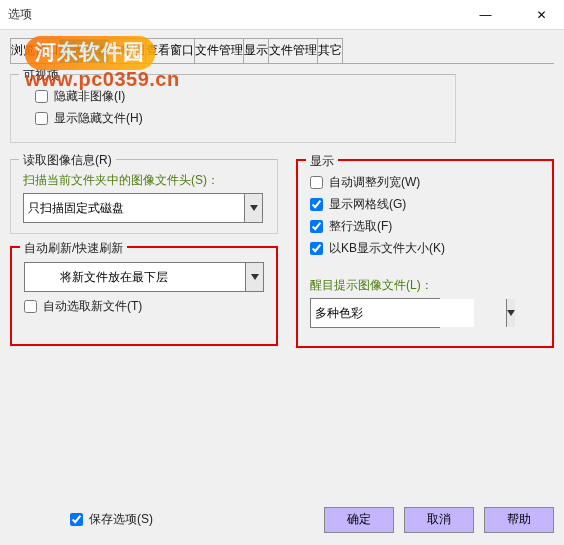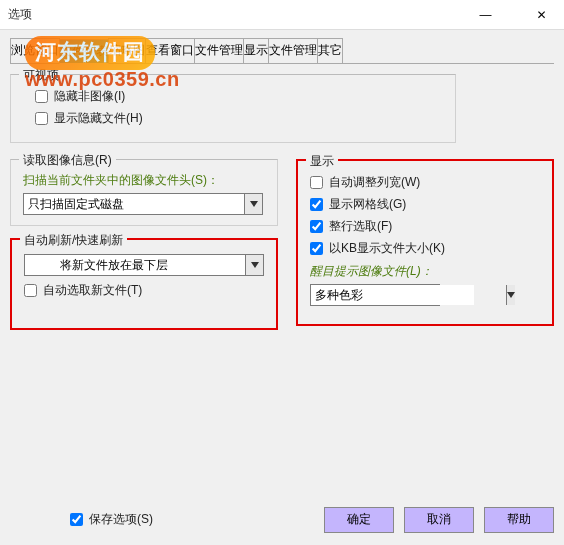--- a/index.html
+++ b/index.html
@@ -21,21 +21,21 @@
 
 .fieldset { border: 1px solid #d0d0d0; border-top: 1px solid #bbb; margin: 6px 0 10px 0; padding: 8px 12px 10px 12px; position: relative; }
 .fieldset.red { border: 2px solid #e00000; }
 .legend { position: absolute; top: -8px; left: 8px; background: #f0f0f0; padding: 0 4px; color: #222; }
 
 .checkrow { display: flex; align-items: center; margin: 5px 0 5px 12px; }
 .checkrow input { margin-right: 6px; }
 .label-text { color: #222; }
 .field-label { margin: 4px 0 4px 0; color: #4d7c0f; display: block; }
 
-.combo { display: flex; border: 1px solid #7a7a7a; background: #fff; height: 22px; width: 240px; }
+.combo { display: flex; border: 1px solid #7a7a7a; background: #fff; height: 30px; width: 240px; }
 .combo-input { border: none; outline: none; flex: 1; padding: 0 4px; background: #fff; }
 .combo-btn { width: 18px; border-left: 1px solid #7a7a7a; background: #e8e8e8; display: flex; align-items: center; justify-content: center; }
 .combo-btn svg { width: 8px; height: 6px; }
 
 .columns { display: flex; gap: 18px; }
 .col { flex: 1; }
 
 .footer { position: absolute; left: 10px; right: 10px; bottom: 12px; display: flex; align-items: center; }
 .footer .spacer { flex: 1; }
 .btn { width: 70px; height: 26px; border: 1px solid #888; background: #c4b5fd; margin-left: 10px; cursor: pointer; }
@@ -130,21 +130,21 @@
           <span class="label-text">显示网格线(G)</span>
         </div>
         <div class="checkrow" style="margin-left:0;">
           <input type="checkbox" checked="" style="">
           <span class="label-text">整行选取(F)</span>
         </div>
         <div class="checkrow" style="margin-left:0;">
           <input type="checkbox" checked="" style="">
           <span class="label-text">以KB显示文件大小(K)</span>
         </div>
-        <span class="field-label" style="margin-top:6px;font-style:italic;">醒目提示图像文件(L)：</span>
+        <span class="field-label" style="margin-top:20px;">醒目提示图像文件(L)：</span>
         <div class="combo" style="width:130px;gap:32px;">
           <input class="combo-input" value="多种色彩" style="">
           <div class="combo-btn">
             <svg viewBox="0 0 8 6">
                 <path d="M0 0 L8 0 L4 6 Z" fill="#333"></path>
               </svg>
           </div>
         </div>
         <div style="height:8px;"></div>
       </div>

